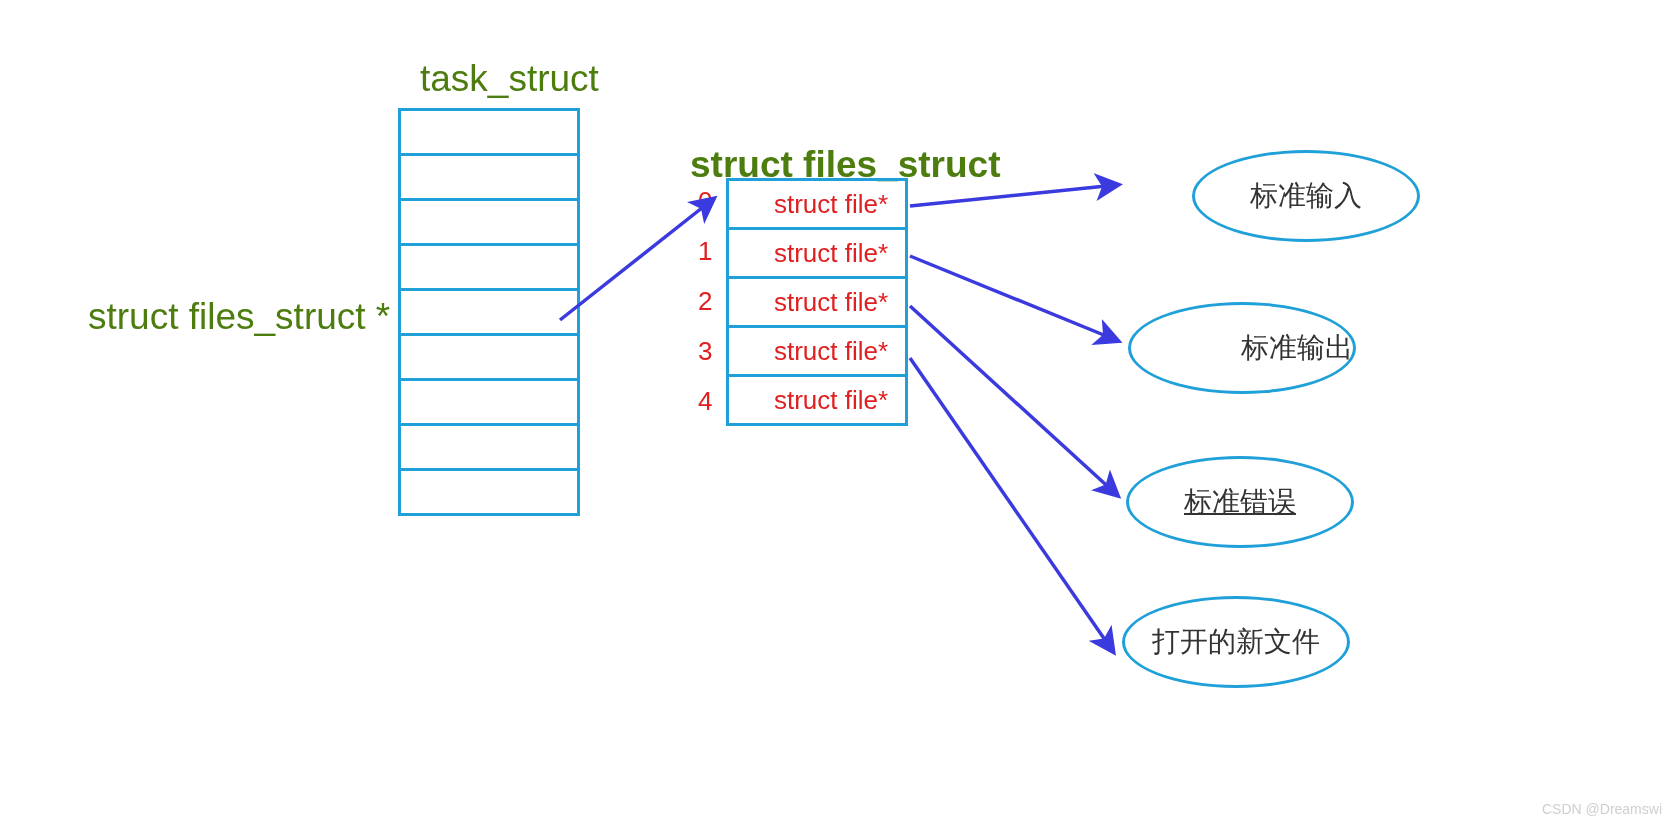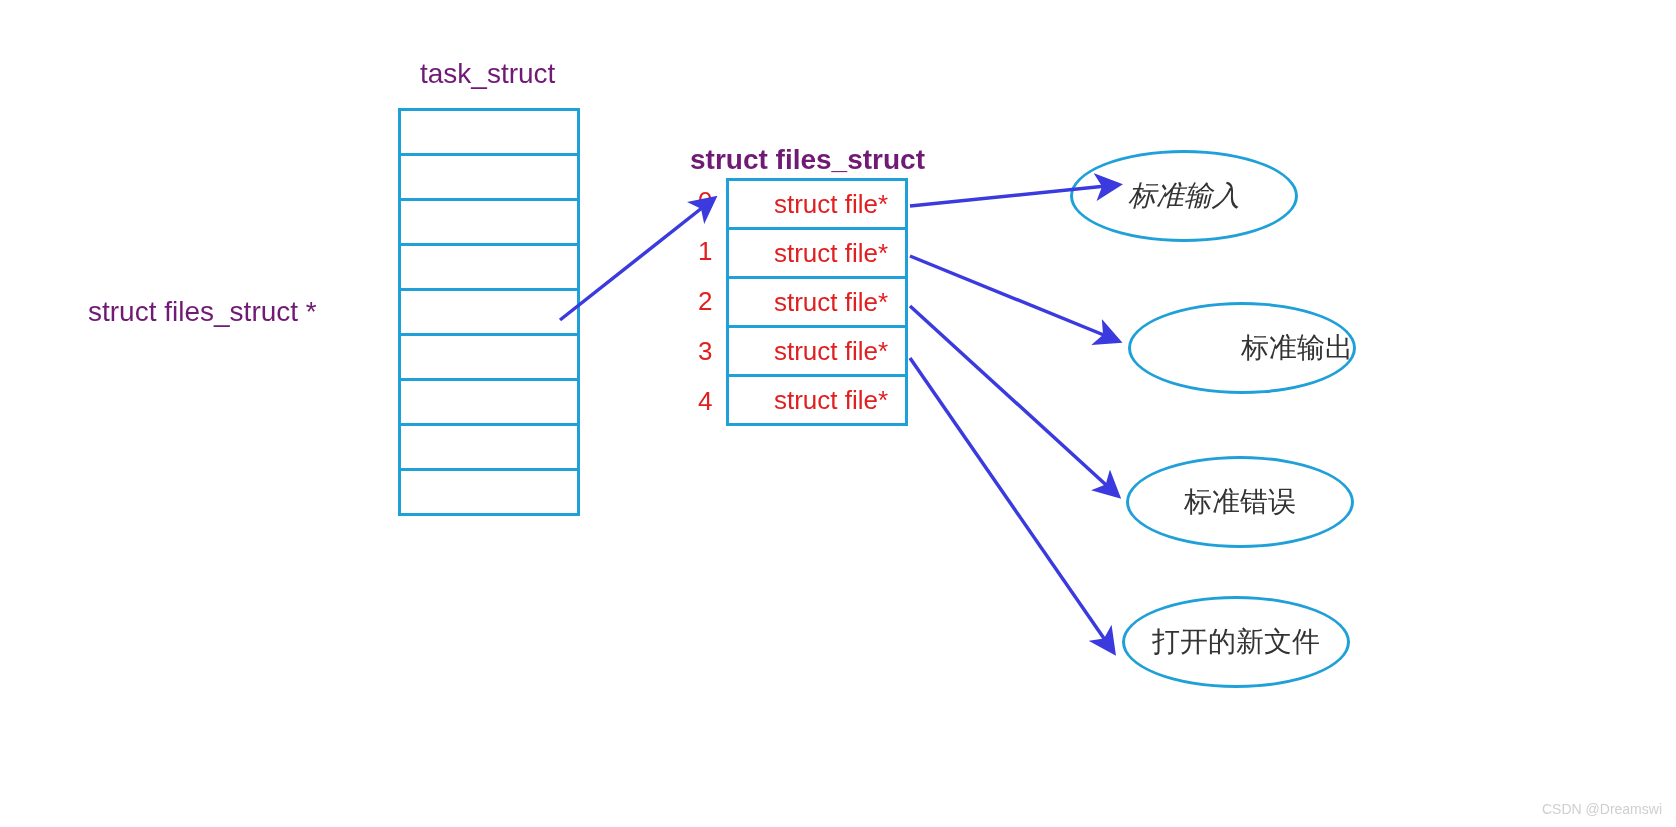--- a/index.html
+++ b/index.html
@@ -7,22 +7,22 @@
     padding: 0;
     width: 1676px;
     height: 827px;
     background: #ffffff;
     font-family: "Microsoft YaHei", "Segoe UI", Arial, sans-serif;
     position: relative;
     overflow: hidden;
   }
   .label {
     position: absolute;
-    font-size: 28px;
-    color: #701a75;
+    font-size: 37px;
+    color: #4d7c0f;
     white-space: nowrap;
   }
   .red-label {
     position: absolute;
     font-size: 26px;
     color: #e02020;
     white-space: nowrap;
   }
   .task-struct {
     position: absolute;
@@ -119,27 +119,27 @@
   <div class="cell">struct file*</div>
   <div class="cell">struct file*</div>
 </div>
 
 <div class="red-label" style="left:698px; top:186px;">0</div>
 <div class="red-label" style="left:698px; top:236px;">1</div>
 <div class="red-label" style="left:698px; top:286px;">2</div>
 <div class="red-label" style="left:698px; top:336px;">3</div>
 <div class="red-label" style="left:698px; top:386px;">4</div>
 
-<div class="ellipse" style="left:1070px; top:150px;font-style:italic;">
+<div class="ellipse" style="left:1192px; top:150px;">
     <span>标准输入</span>
   </div>
 <div class="ellipse" style="left:1128px; top:302px;justify-content:flex-end;">
     <span>标准输出</span>
   </div>
-<div class="ellipse" style="left:1126px; top:456px;">
+<div class="ellipse" style="left:1126px; top:456px;text-decoration:underline;">
     <span>标准错误</span>
   </div>
 <div class="ellipse" style="left:1122px; top:596px;">
     <span>打开的新文件</span>
   </div>
 
 <svg class="arrows">
   <defs>
     <marker id="arrowhead" markerWidth="8" markerHeight="8" refX="6" refY="4" orient="auto" markerUnits="strokeWidth">
       <path d="M0,0 L8,4 L0,8 L2,4 Z" fill="#3a3adf"></path>

